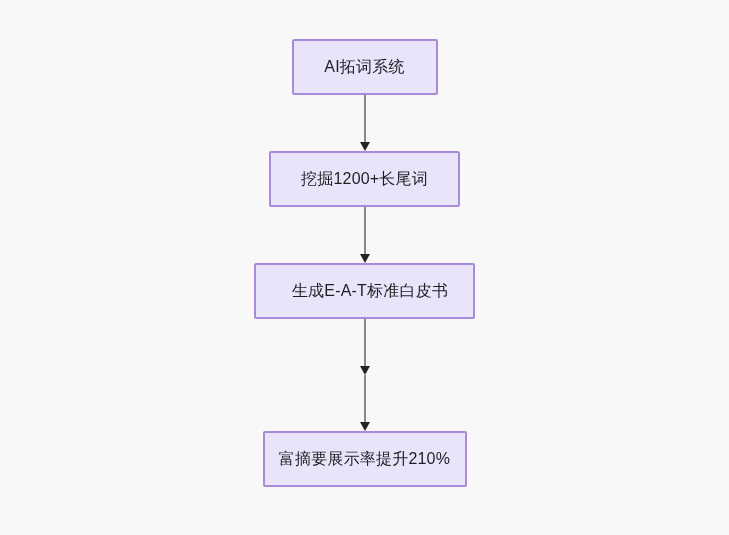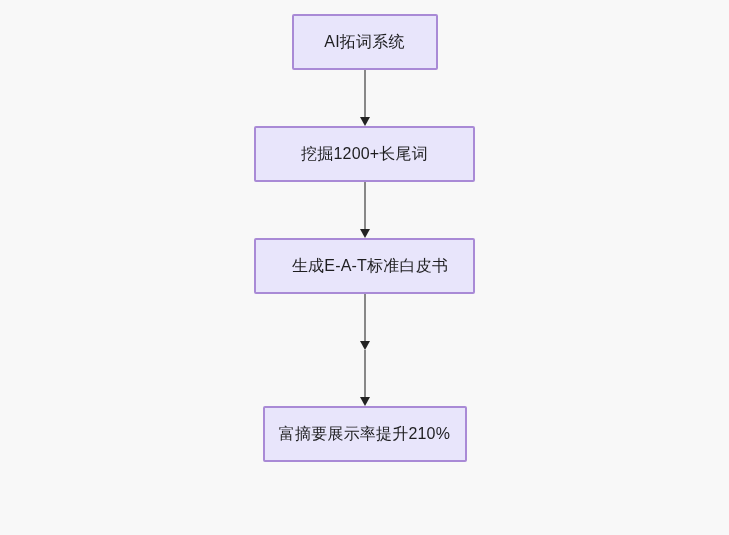--- a/index.html
+++ b/index.html
@@ -39,22 +39,22 @@
     display: flex;
     align-items: center;
     justify-content: center;
     color: #1e1e20;
     font-size: 16px;
     line-height: 1;
     letter-spacing: 0.2px;
     white-space: nowrap;
   }
 
-  .node-w1 { width: 146px; }
-  .node-w2 { width: 221px; }
+  .node-w1 { width: 146px; margin-top: 25px; }
+  .node-w2 { width: 191px; }
   .node-w3 { width: 221px; padding-left: 11px; }
   .node-w4 { width: 215px; }
   .node-w5 { width: 204px; }
 
   .connector {
     position: relative;
     width: 14px;
     height: 56px;
     display: flex;
     justify-content: center;

